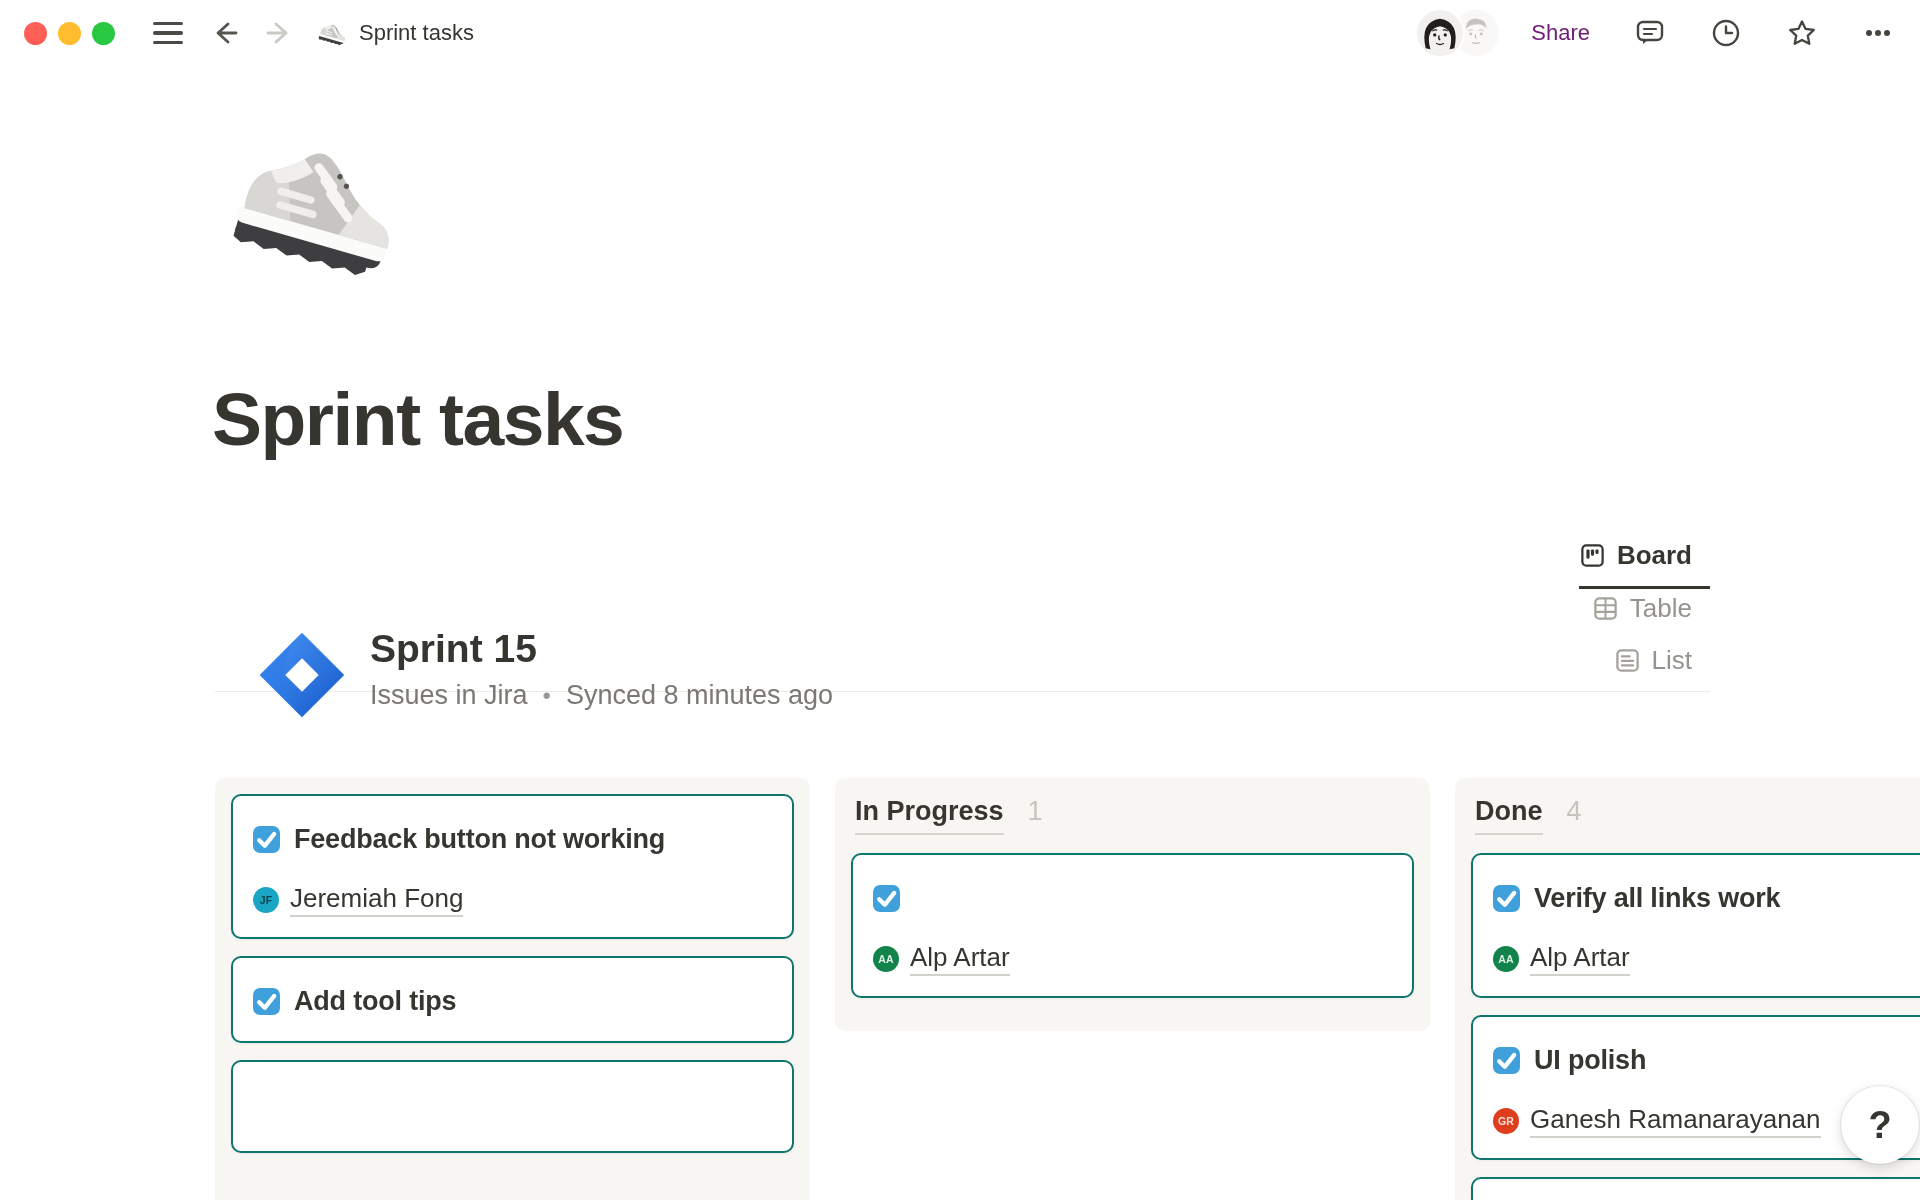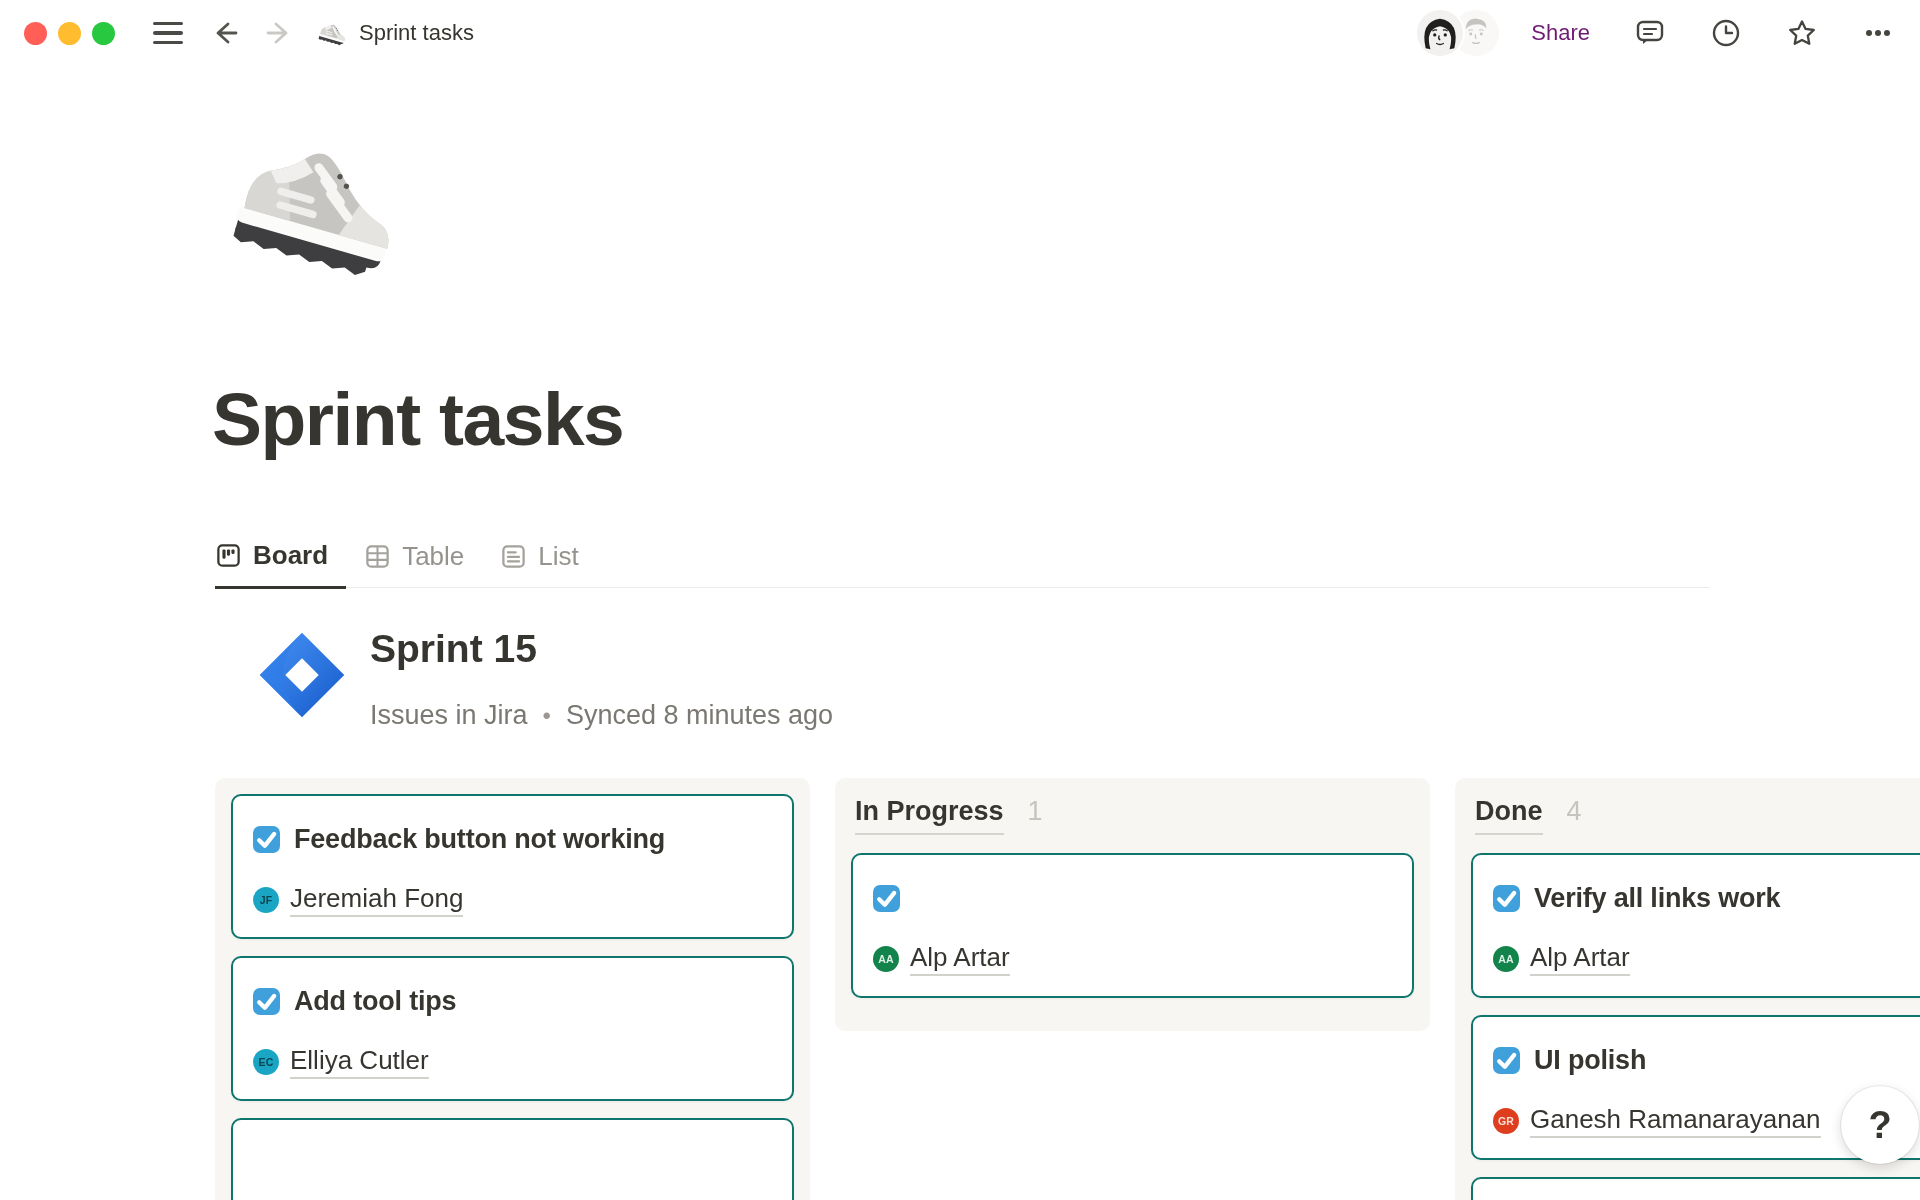--- a/index.html
+++ b/index.html
@@ -26,33 +26,33 @@
   .tb-icon{margin-left:44px;cursor:pointer;display:flex;align-items:center;}
   .tb-icon svg{width:32px;height:32px;}
 
   
   .page-icon{position:absolute;left:224px;top:114px;width:178px;height:178px;cursor:pointer;}
   .page-title{position:absolute;left:212px;top:376px;font-size:75px;font-weight:800;
     letter-spacing:-1.5px;color:#37352F;cursor:text;}
 
   
   .tabs{position:absolute;left:215px;top:534px;width:1495px;display:flex;align-items:flex-end;
-    border-bottom:1px solid #ECEBE8;}
+    border-bottom:1px solid #ECEBE8;flex-direction:column;}
   .tab{display:flex;align-items:center;gap:11px;padding:6px 18px 15px;font-size:26px;
     color:#96938E;cursor:pointer;}
   .tab:first-child{padding-left:0;}
   .tab.active{color:#37352F;font-weight:700;border-bottom:3.5px solid #37352F;margin-bottom:-2px;}
   .tab svg{width:27px;height:27px;}
 
   
   .sync{position:absolute;left:258px;top:620px;display:flex;gap:24px;}
   .jira-logo{width:88px;height:110px;display:flex;align-items:center;cursor:pointer;}
   .jira-logo svg{width:88px;height:88px;}
   .sync-title{font-size:39px;font-weight:700;color:#37352F;line-height:46px;margin-top:6px;cursor:pointer;}
-  .sync-sub{display:flex;align-items:center;gap:15px;font-size:27px;color:#7B7873;margin-top:28px;}
+  .sync-sub{display:flex;align-items:center;gap:15px;font-size:27px;color:#7B7873;margin-top:8px;}
   .sync-dot{font-size:24px;color:#9B9893;}
 
   
   .board{position:absolute;left:215px;top:778px;width:1705px;height:422px;overflow:hidden;
     display:flex;gap:25px;align-items:flex-start;}
   .col{width:595px;flex:0 0 595px;background:#F7F6F3;border-radius:10px;
     padding:16px 16px 16px;box-sizing:border-box;}
   .col.tall{min-height:520px;}
   .col-head{margin:2px 4px 18px;display:flex;align-items:baseline;}
   .col-name{font-size:27px;font-weight:700;color:#37352F;border-bottom:2px solid #D6D4CE;
@@ -245,24 +245,20 @@
               </svg></span><span>Feedback button not working</span></div>
           <div class="assignee">
             <span class="avatar-initials" style="background: rgb(26, 165, 197); color: rgb(11, 69, 80);">JF</span>
             <span class="assignee-name">Jeremiah Fong</span>
           </div>
         </div>
         <div class="card">
           <div class="card-title"><span class="checkbox" style="background: rgb(63, 160, 219);"><svg viewBox="0 0 14 14">
                 <path d="M3.2 7.4 L6.1 10.3 L11 4.1" fill="none" stroke="#fff" stroke-width="2.2" stroke-linecap="round" stroke-linejoin="round"></path>
               </svg></span><span>Add tool tips</span></div>
-          <div class="assignee">
-            <span class="avatar-initials" style="background: rgb(26, 165, 197); color: rgb(11, 69, 80);">EC</span>
-            <span class="assignee-name">Elliya Cutler</span>
-          </div>
         </div>
         <div class="card partial">
           <div class="card-title"><span></span></div>
         </div>
       </div>
       <div class="col">
         <div class="col-head">
           <span class="col-name">In Progress</span>
           <span class="col-count">1</span>
         </div>

